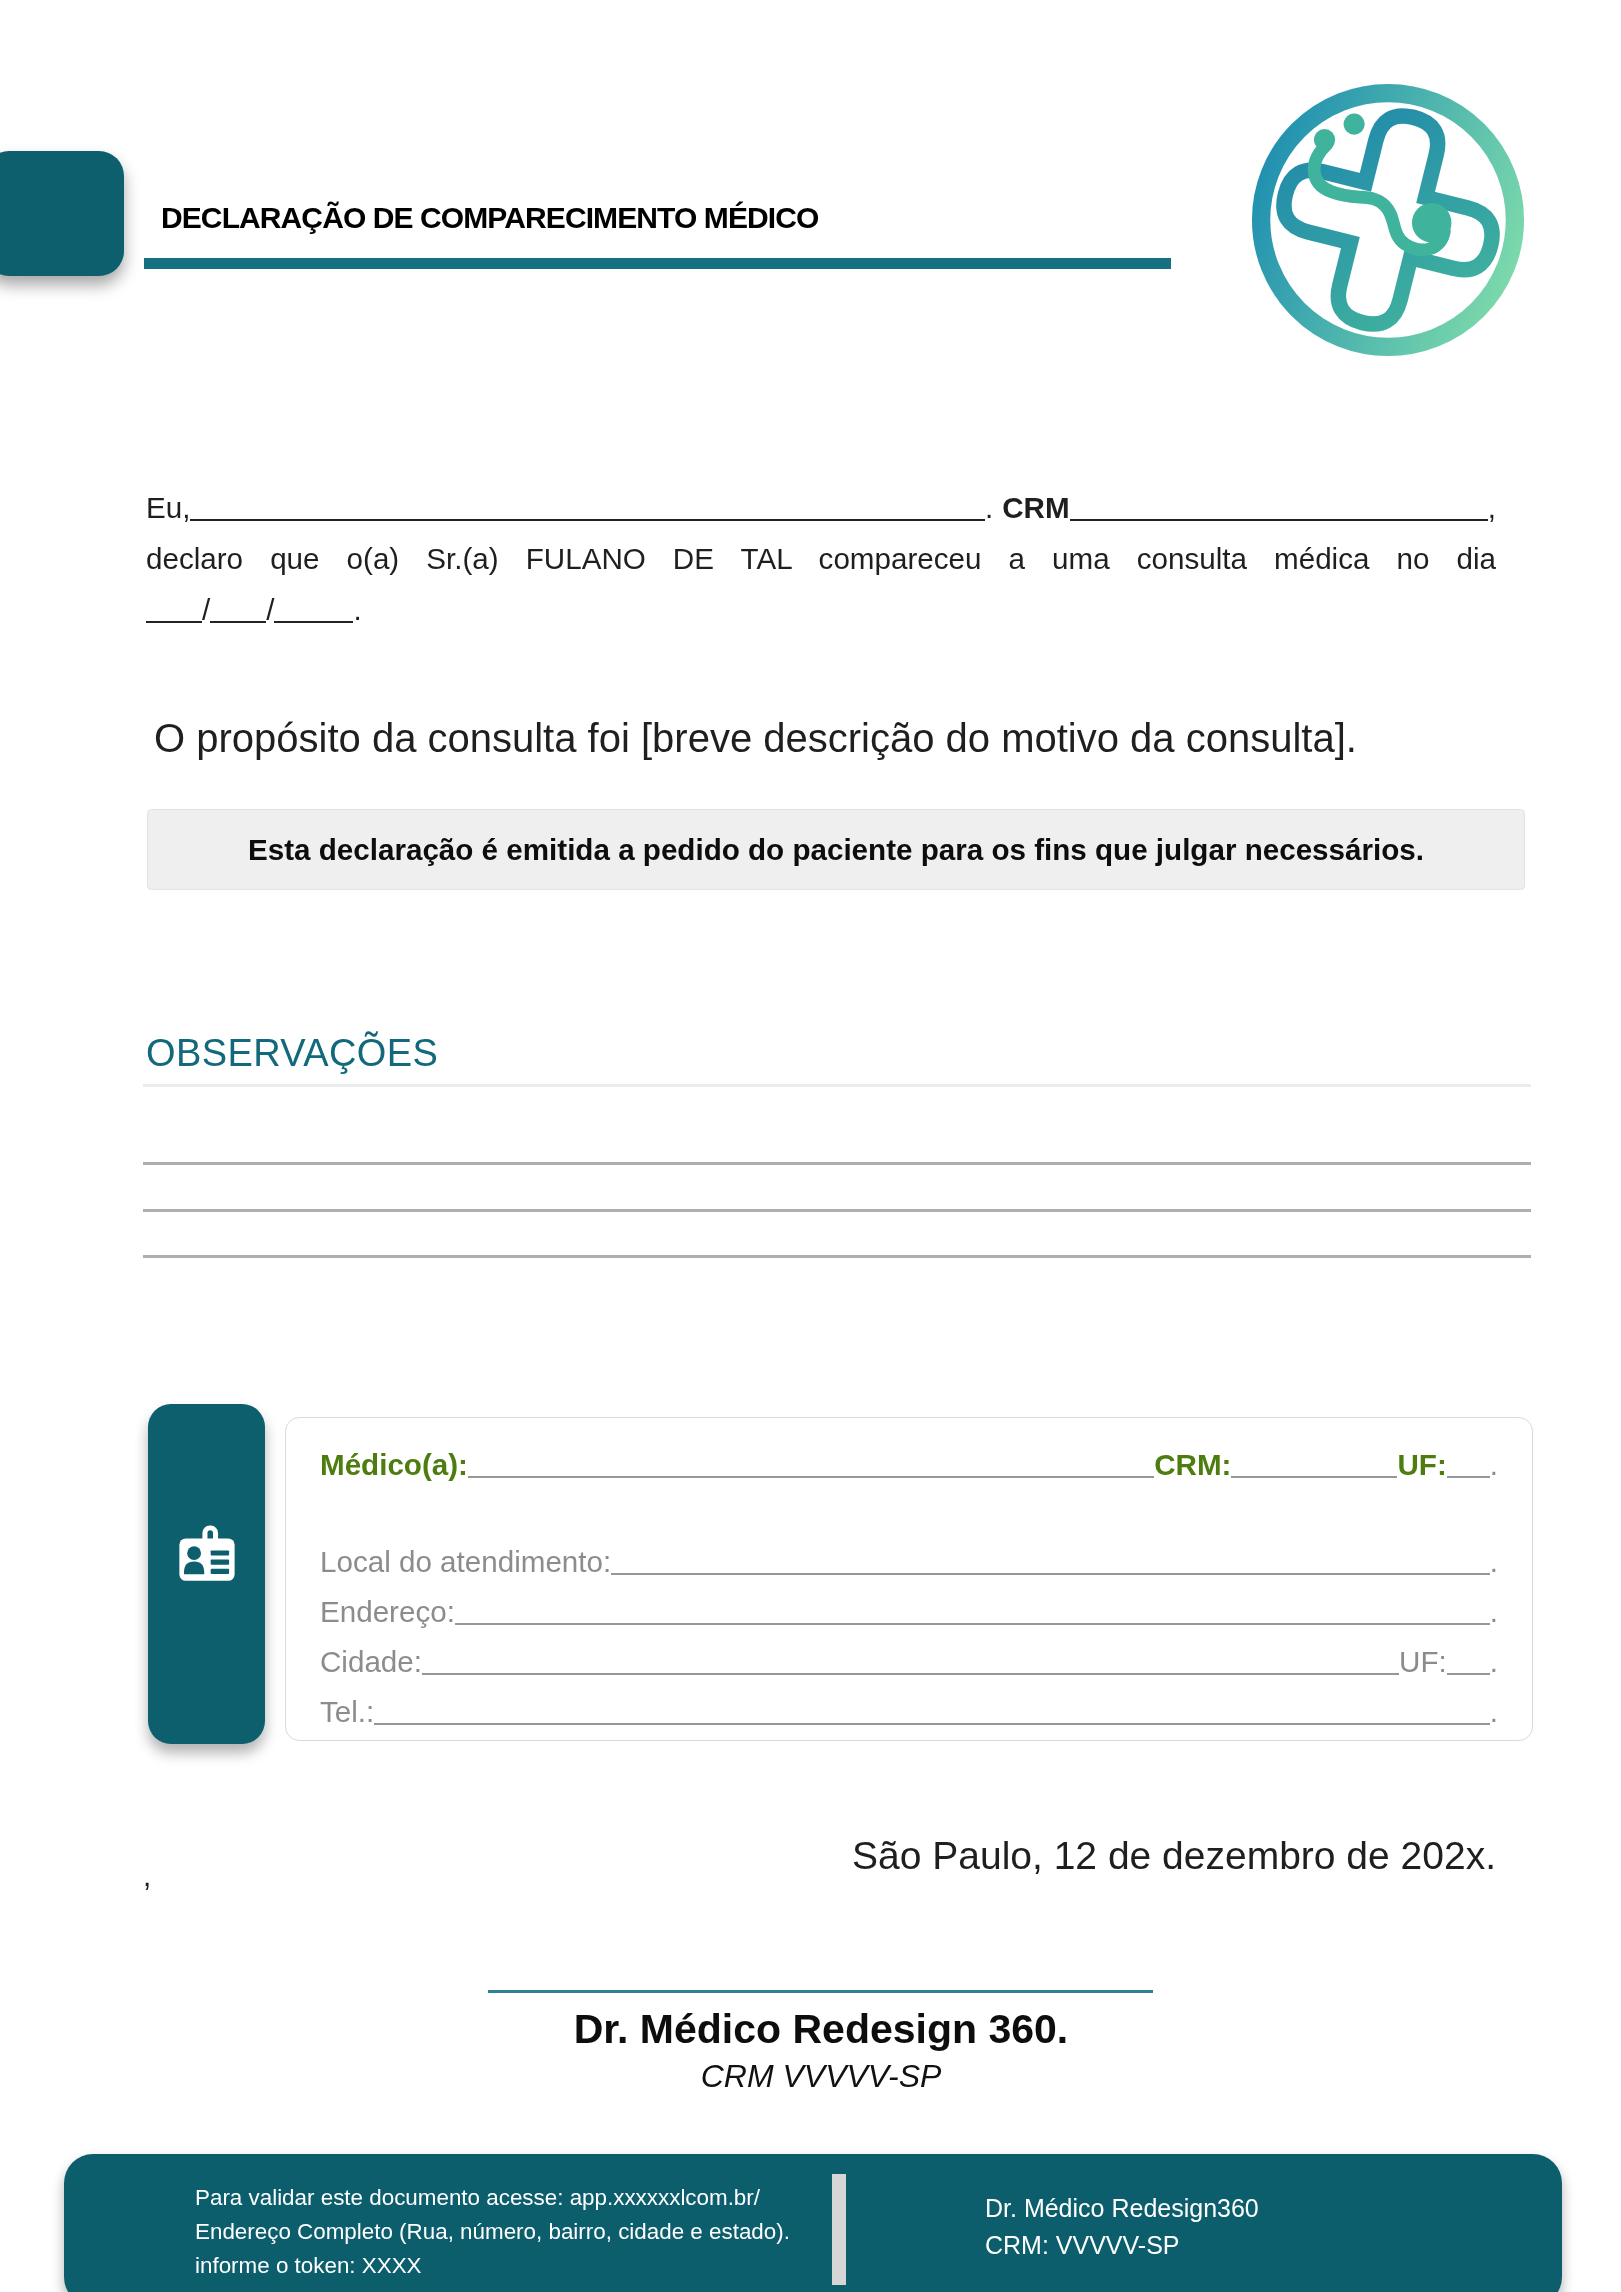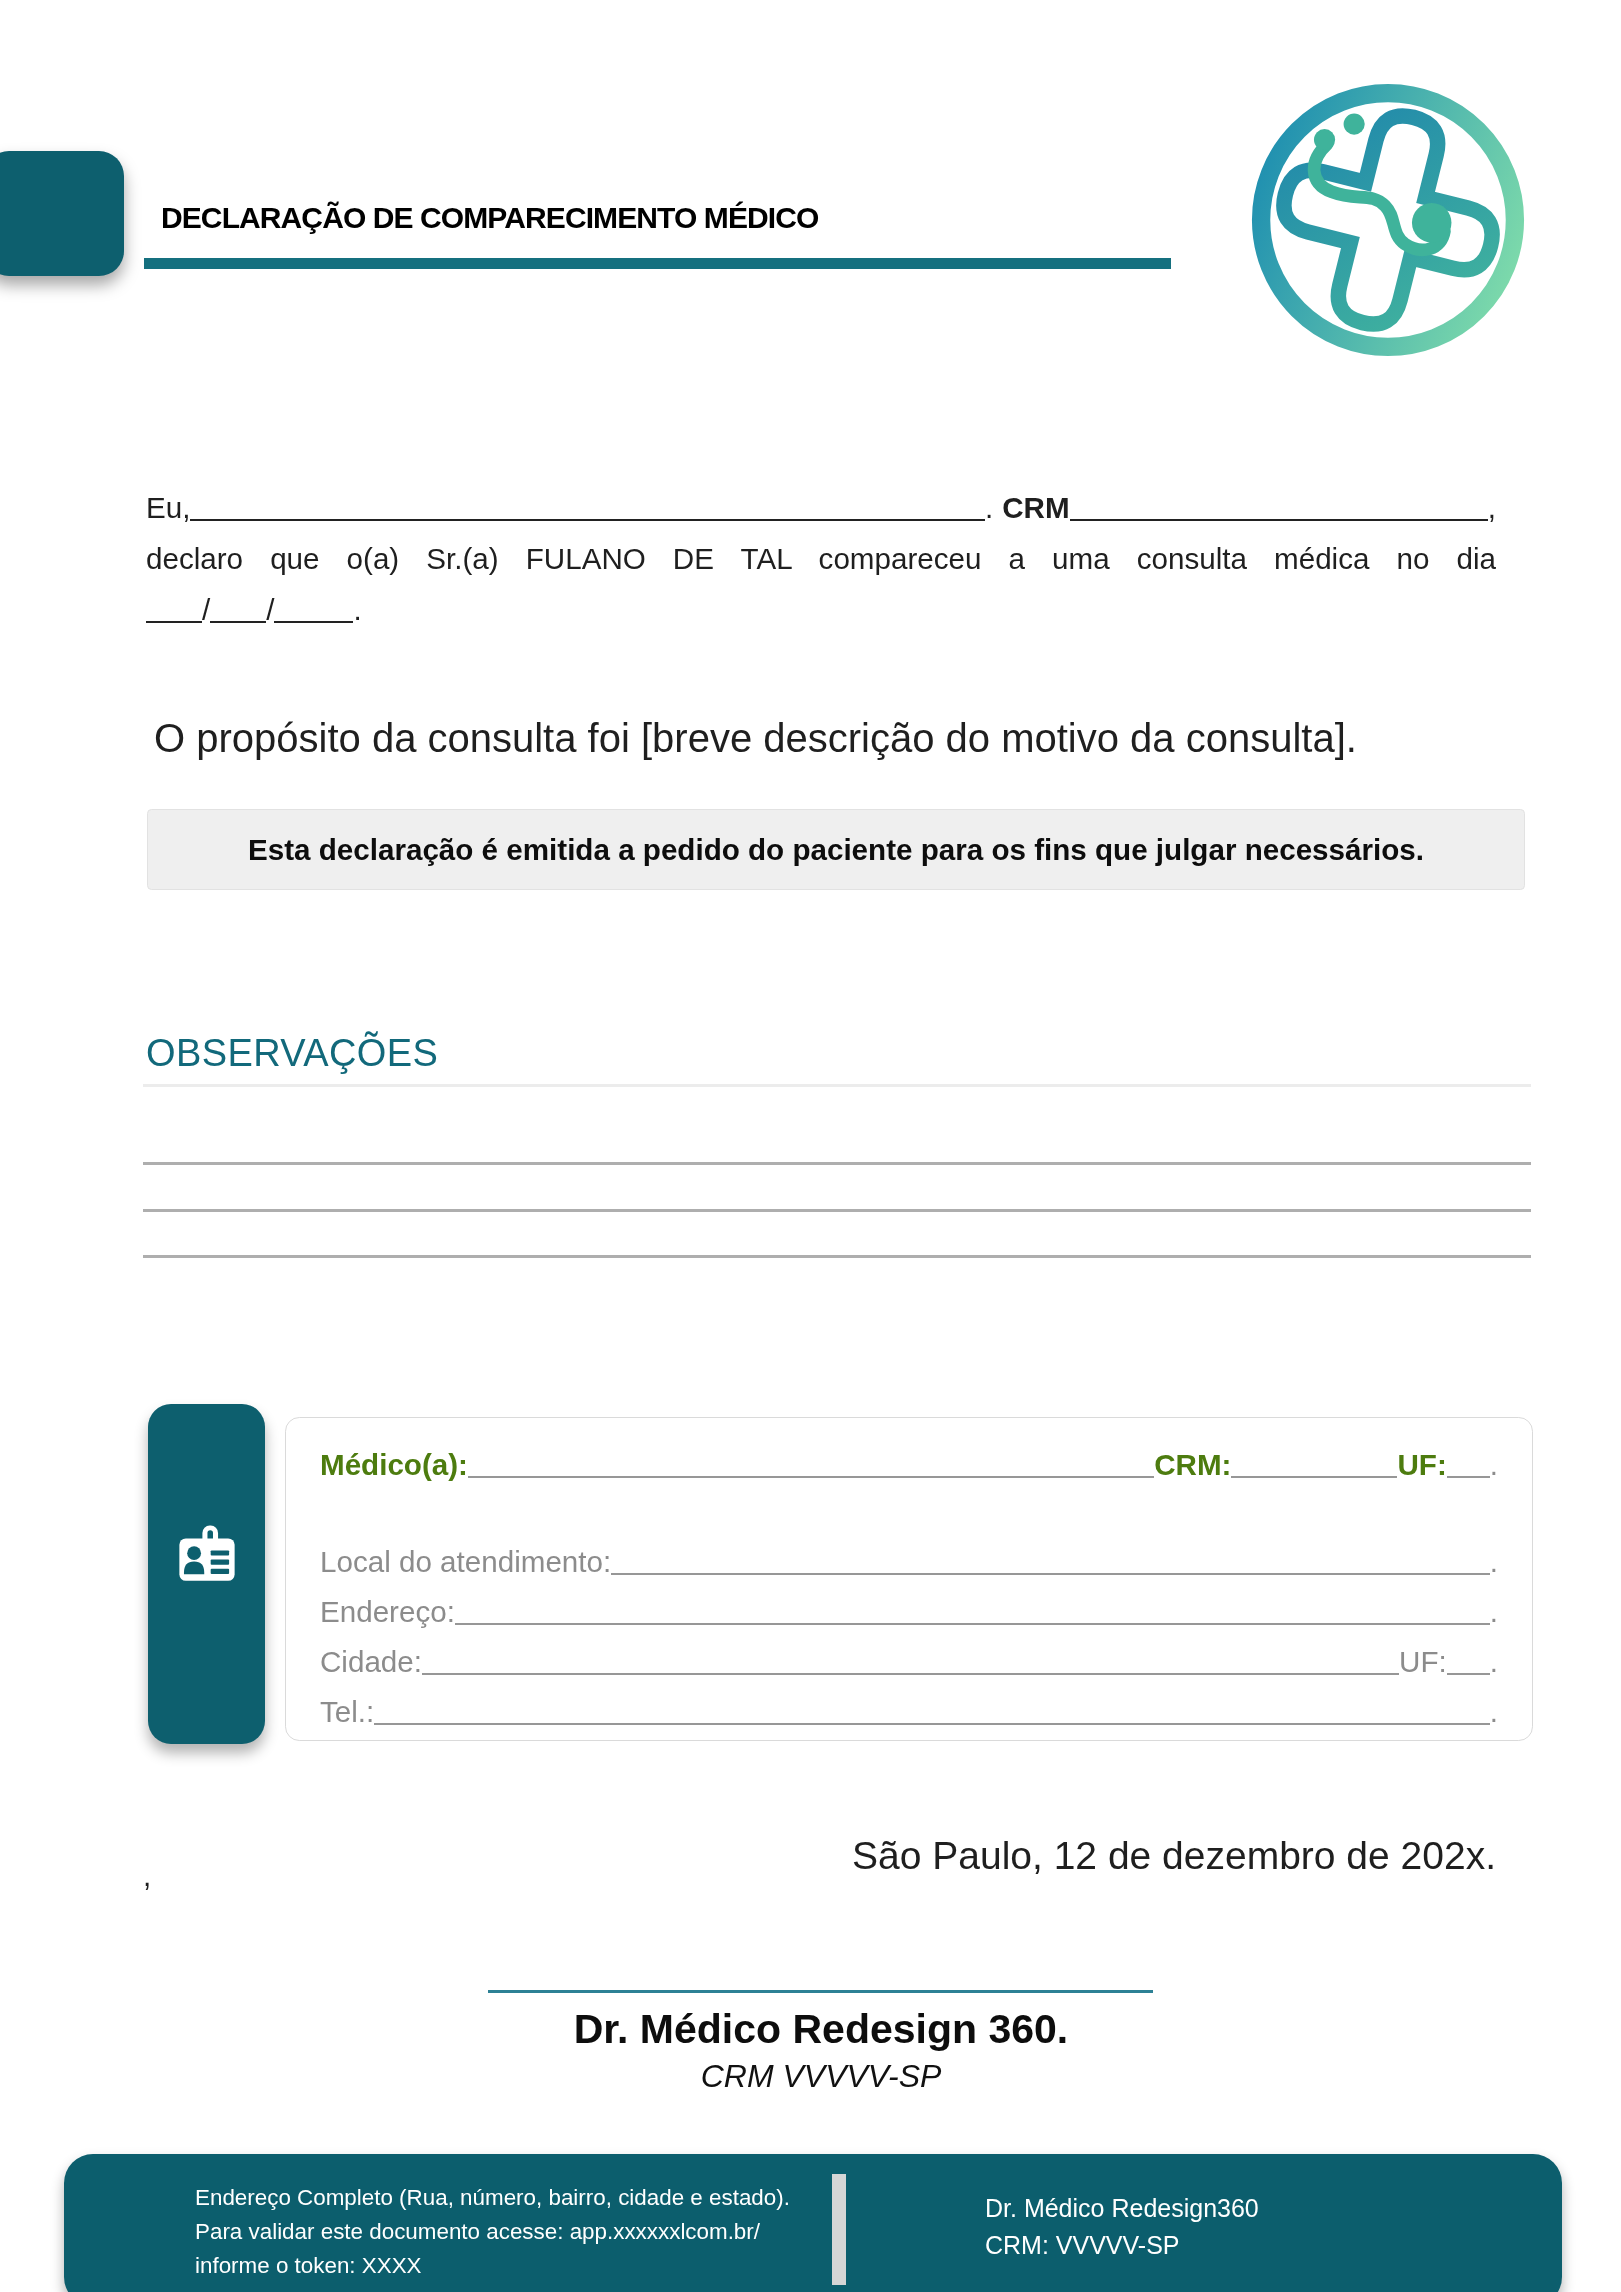--- a/index.html
+++ b/index.html
@@ -169,22 +169,22 @@
 
   <div class="city-date">São Paulo, 12 de dezembro de 202x.</div>
   <div class="stray-comma">,</div>
 
   <div class="sig-line"></div>
   <div class="sig-name">Dr. Médico Redesign 360.</div>
   <div class="sig-crm">CRM VVVVV-SP</div>
 
   <div class="footer">
     <div class="footer-left">
+      <div>Para validar este documento acesse: app.xxxxxxlcom.br/</div>
       <div>Endereço Completo (Rua, número, bairro, cidade e estado).</div>
-      <div>Para validar este documento acesse: app.xxxxxxlcom.br/</div>
       <div>informe o token: XXXX</div>
     </div>
     <div class="footer-divider"></div>
     <div class="footer-right">
       <div>Dr. Médico Redesign360</div>
       <div>CRM: VVVVV-SP</div>
     </div>
   </div>
 
 </div>

